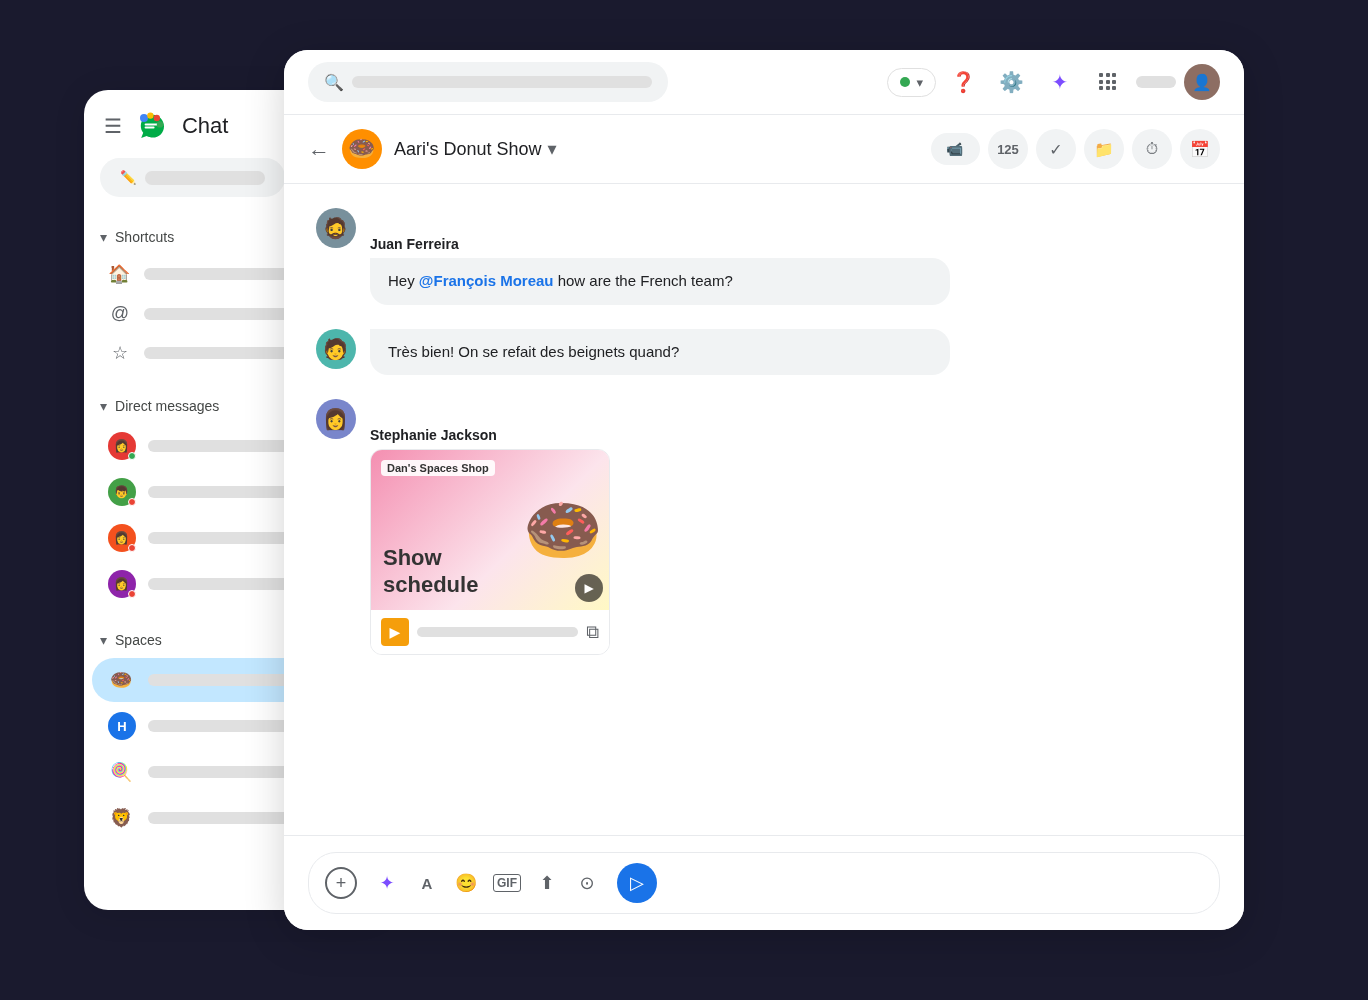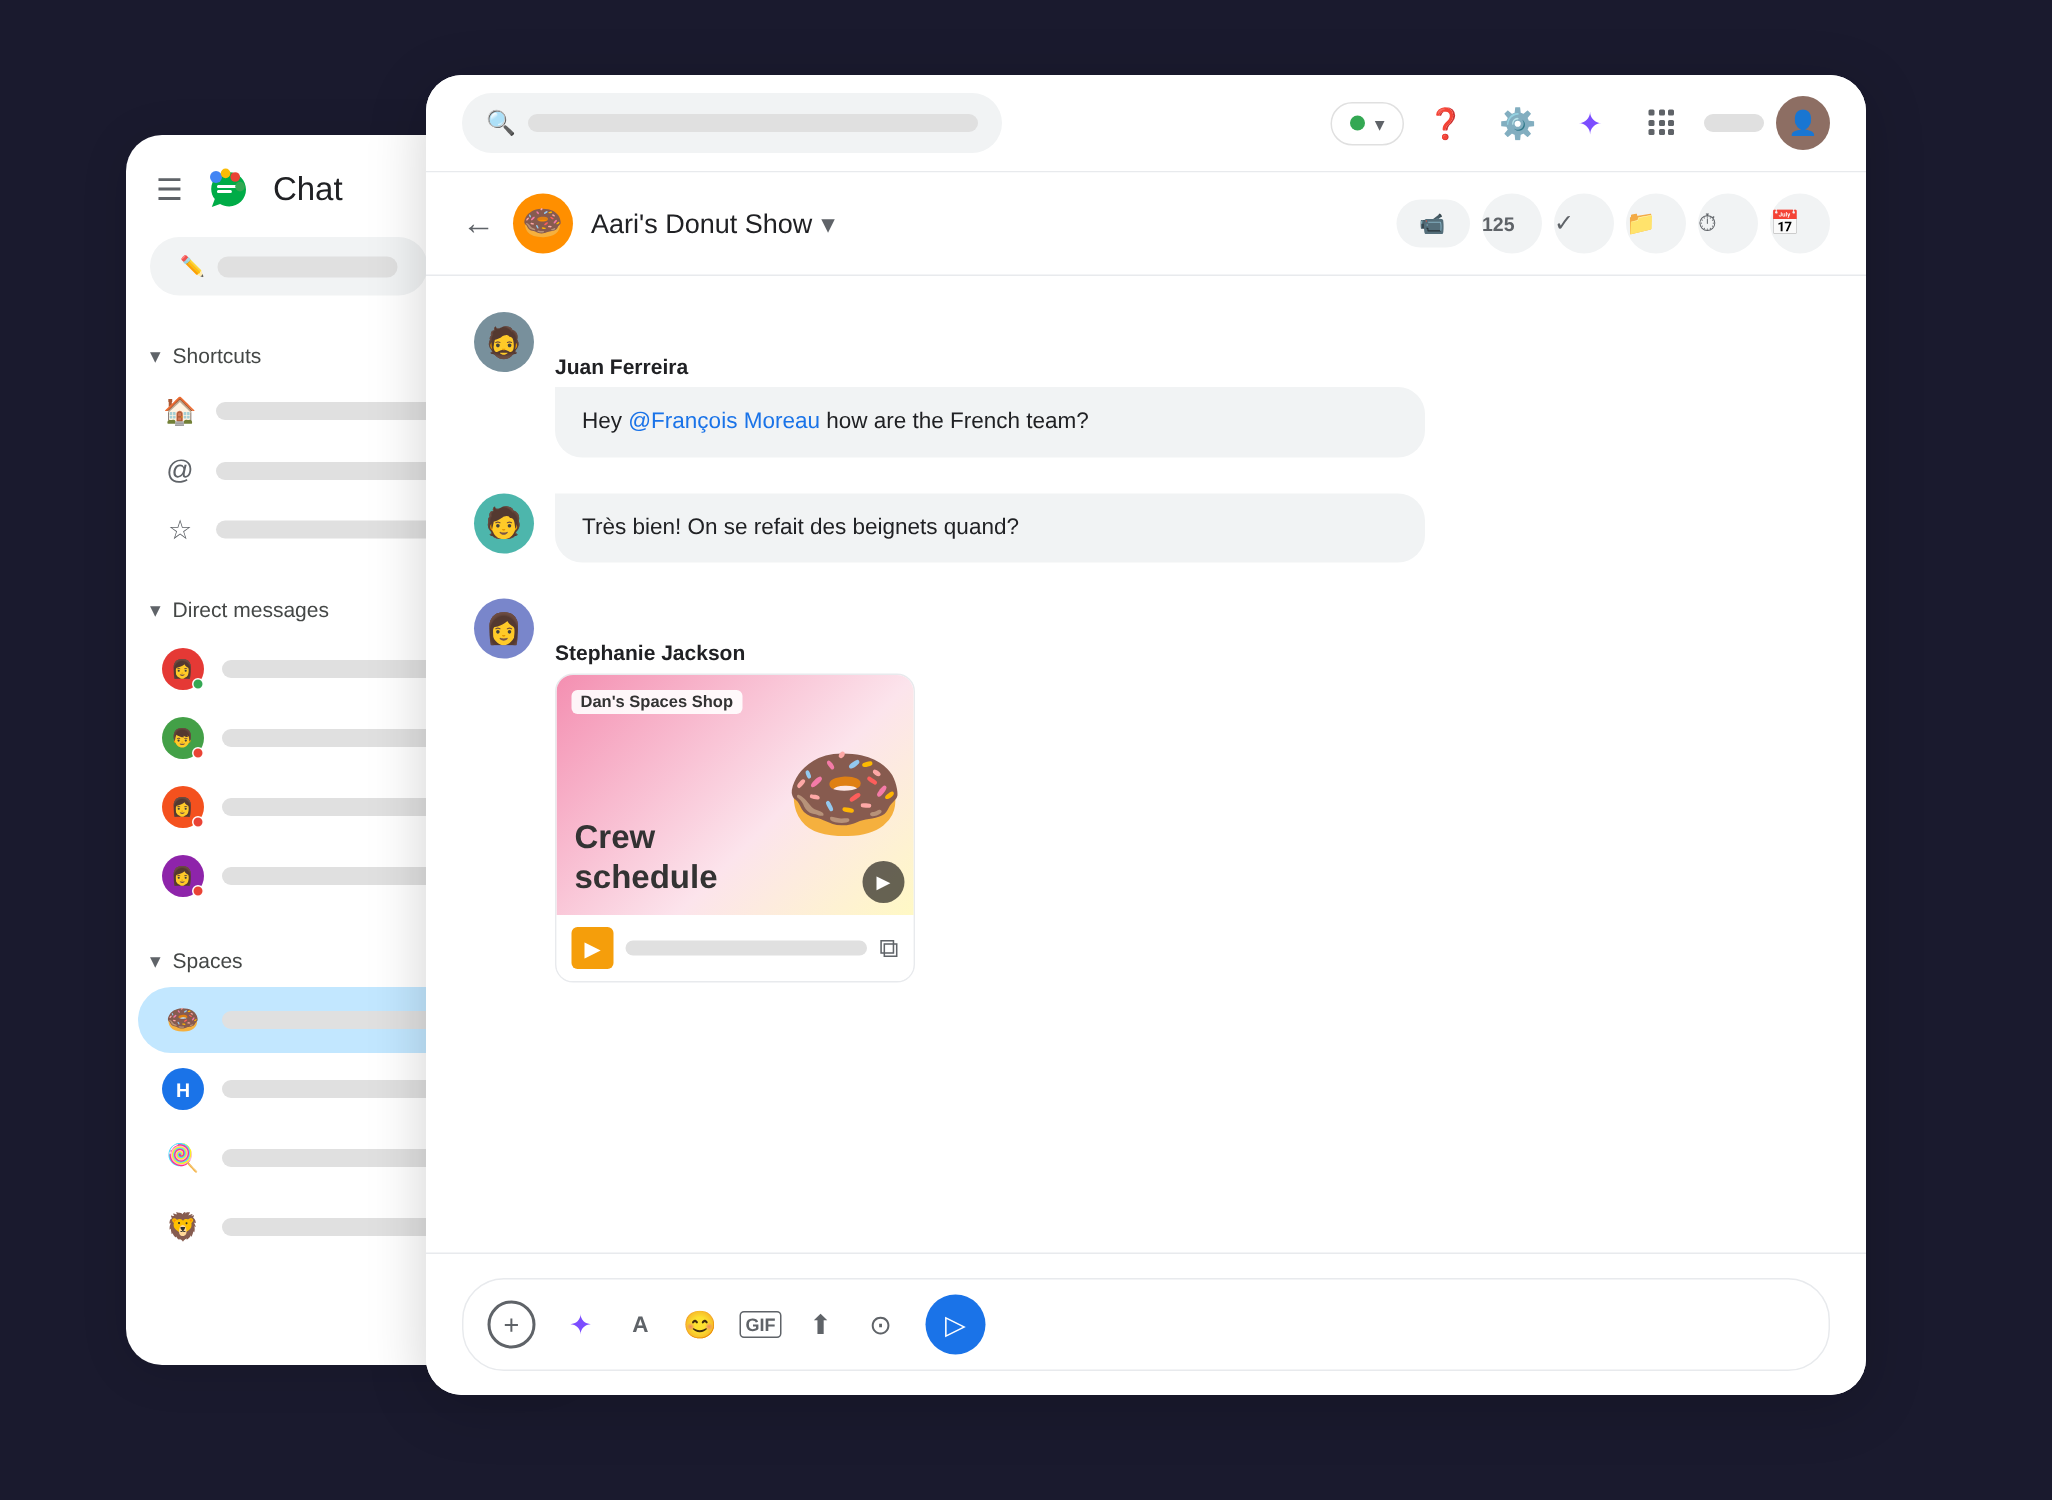--- a/index.html
+++ b/index.html
@@ -308,21 +308,21 @@
       align-items: center;
       gap: 8px;
       margin-left: auto;
     }
 
     .header-action-btn {
       width: 40px;
       height: 40px;
       display: flex;
       align-items: center;
-      justify-content: flex-start;
+      justify-content: center;
       border-radius: 50%;
       cursor: pointer;
       color: #5f6368;
       background: #f1f3f4;
       font-size: 16px;
     }
 
     .video-btn {
       display: flex;
       align-items: center;
@@ -386,21 +386,21 @@
       border-radius: 0 18px 18px 18px;
       padding: 12px 18px;
       font-size: 15px;
       color: #202124;
       max-width: 580px;
       line-height: 1.5;
     }
 
     .mention {
       color: #1a73e8;
-      font-weight: 400;
+      font-weight: 700;
     }
 
     
     .image-card {
       width: 240px;
       border-radius: 12px;
       overflow: hidden;
       border: 1px solid #e8eaed;
       margin-top: 4px;
     }
@@ -858,21 +858,21 @@
         </div>
         <div class="message-content">
           <div class="message-sender-row">
             <span class="message-sender-name">Stephanie Jackson</span>
           </div>
 
           <div class="image-card">
             <div class="image-card-inner" style="background: linear-gradient(135deg, #f48fb1 0%, #fce4ec 60%, #fff9c4 100%);">
               <div class="image-card-label">Dan's Spaces Shop</div>
               <div class="image-card-text">
-                <span>Crew</span><br>
+                <span>Show</span><br>
                 <span>schedule</span>
               </div>
 
               <div class="donut-visual">
                 <span class="donut-emoji">🍩</span>
               </div>
               <div class="video-overlay">
                 <span>▶</span>
               </div>
             </div>

